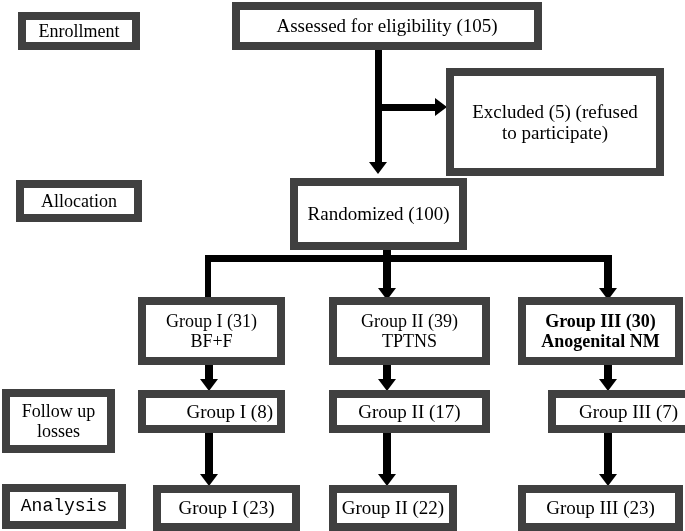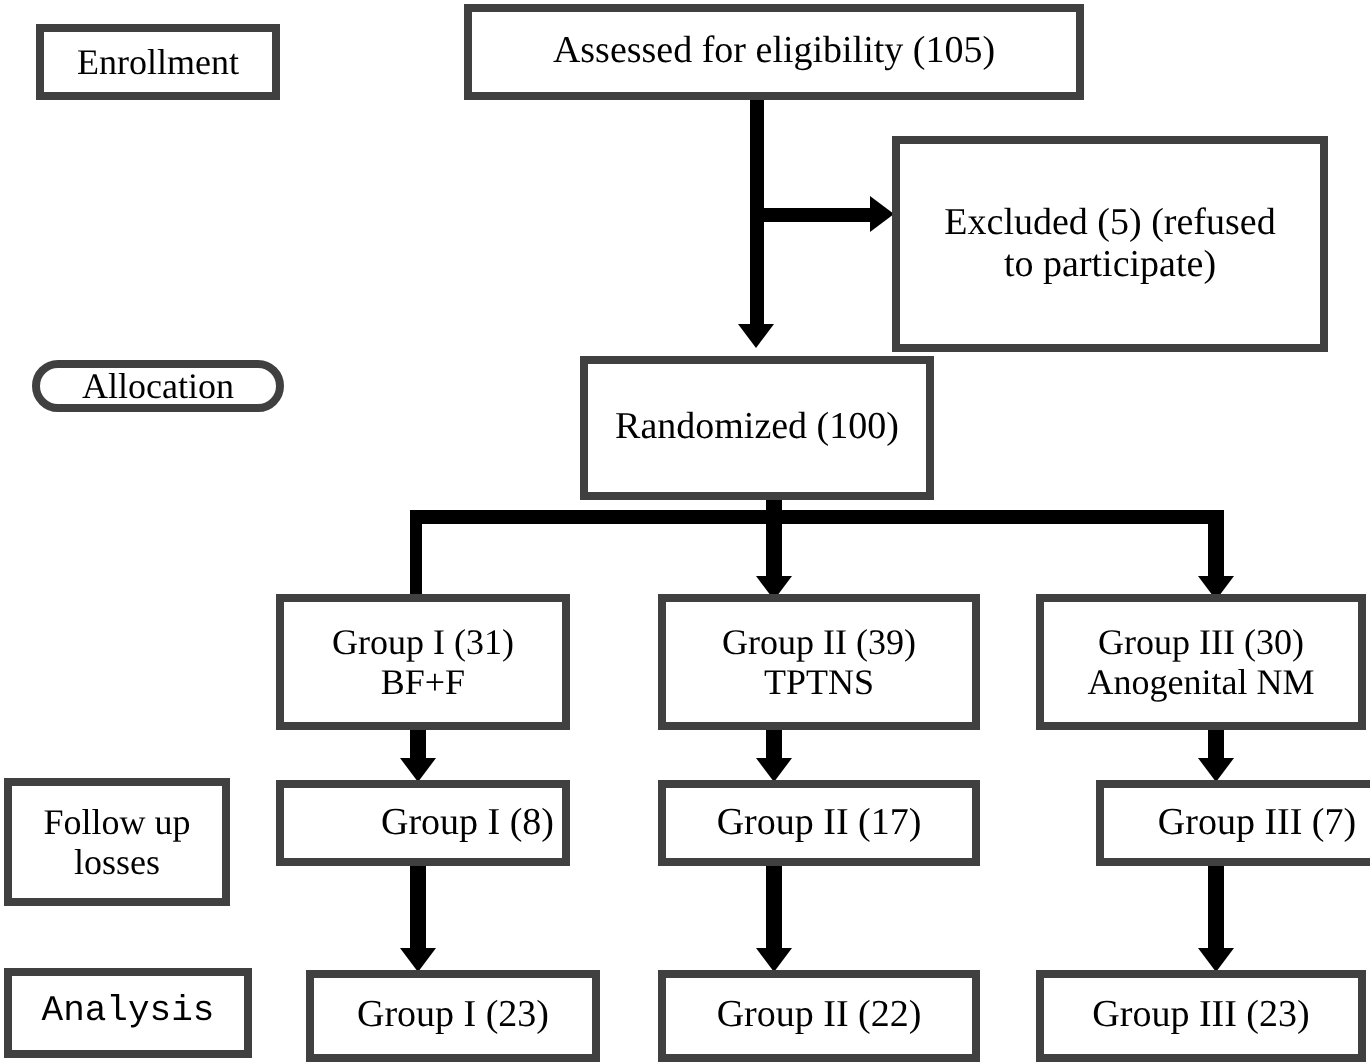--- a/index.html
+++ b/index.html
@@ -17,21 +17,21 @@
     width: 685px;
     height: 531px;
     background: #ffffff;
     overflow: hidden;
   }
   
   .box {
     position: absolute;
     box-sizing: border-box;
     background: #ffffff;
-    border: 4px solid #404040;
+    border: 8px solid #404040;
     display: flex;
     align-items: center;
     justify-content: center;
     text-align: center;
     line-height: 1.12;
     z-index: 3;
   }
   .box .txt {
     display: block;
     padding: 0 4px;
@@ -77,21 +77,21 @@
 </style>
 </head>
 <body>
 
 <div id="canvas">
 
   <div class="box stage-box" style="left:18px; top:12px; width:122px; height:38px;">
     <span class="txt">Enrollment</span>
   </div>
 
-  <div class="box stage-box" style="left:16px; top:180px; width:126px; height:26px;border-radius:15px;">
+  <div class="box stage-box" style="left:16px; top:180px; width:126px; height:42px;">
     <span class="txt">Allocation</span>
   </div>
 
   <div class="box stage-box" style="left:2px; top:389px; width:113px; height:64px;">
     <span class="txt">Follow up
 losses</span>
   </div>
 
   <div class="box stage-box" style="left:2px; top:484px; width:124px; height:45px;font-family:Liberation Mono, monospace;">
     <span class="txt">Analysis</span>
@@ -131,21 +131,21 @@
   <div class="box flow-box sm" style="left:138px; top:297px; width:147px; height:68px;">
     <span class="txt">Group I (31)
 BF+F</span>
   </div>
 
   <div class="box flow-box sm" style="left:329px; top:297px; width:161px; height:68px;">
     <span class="txt">Group II (39)
 TPTNS</span>
   </div>
 
-  <div class="box flow-box sm" style="left:518px; top:297px; width:165px; height:68px;">
+  <div class="box flow-box sm" style="left:518px; top:297px; width:165px; height:68px;font-weight:bold;">
     <span class="txt">Group III (30)
 Anogenital NM</span>
   </div>
 
   <div class="vline" style="left:205px; top:365px; width:8px; height:17px;"></div>
   <div class="arrowhead-down" style="left:200px; top:379px;"></div>
 
   <div class="vline" style="left:383px; top:365px; width:8px; height:17px;"></div>
   <div class="arrowhead-down" style="left:378px; top:379px;"></div>
 
@@ -170,21 +170,21 @@
   <div class="vline" style="left:383px; top:433px; width:8px; height:45px;"></div>
   <div class="arrowhead-down" style="left:378px; top:474px;"></div>
 
   <div class="vline" style="left:604px; top:433px; width:8px; height:45px;"></div>
   <div class="arrowhead-down" style="left:599px; top:474px;"></div>
 
   <div class="box flow-box" style="left:138px; top:485px; width:147px; height:46px;margin-left:15px;">
     <span class="txt">Group I (23)</span>
   </div>
 
-  <div class="box flow-box" style="left:329px; top:485px; width:161px; height:46px;">
+  <div class="box flow-box" style="left:329px; top:485px; width:128px; height:46px;">
     <span class="txt">Group II (22)</span>
   </div>
 
   <div class="box flow-box" style="left:518px; top:485px; width:165px; height:46px;">
     <span class="txt">Group III (23)</span>
   </div>
 
 </div>
 
 </body></html>

